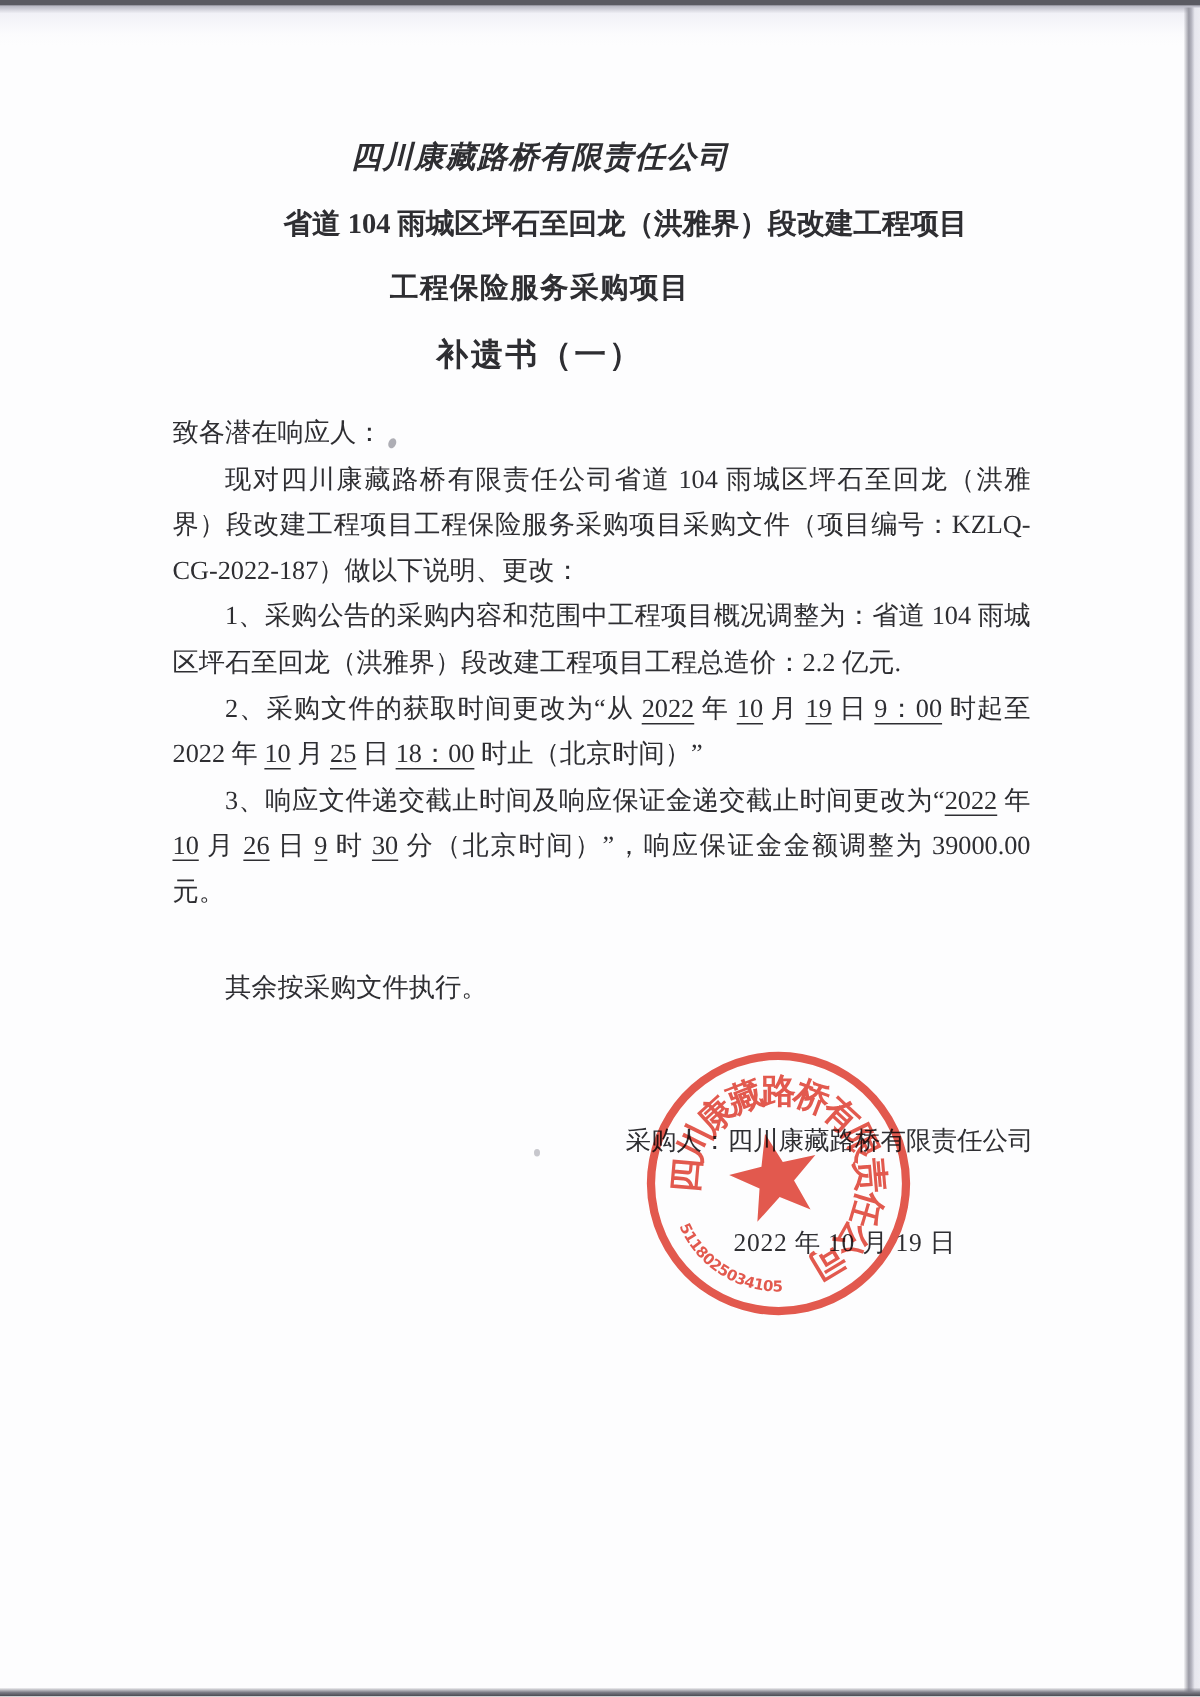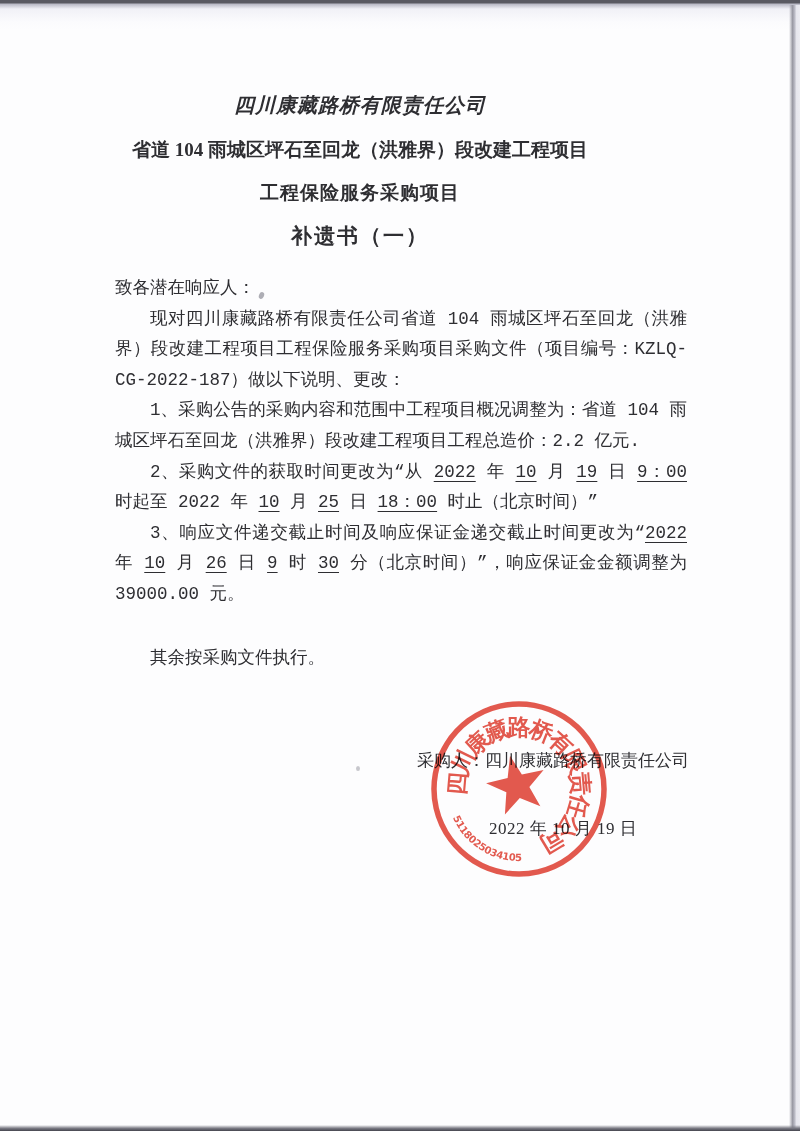--- a/index.html
+++ b/index.html
@@ -32,30 +32,30 @@
              background: #84848e; opacity: .65; transform: rotate(24deg); }
   .speck-2 { left: 356px; top: 766px; width: 4px; height: 5px;
              background: #9a9aa4; opacity: .55; }
 
   
   .titles {
     position: absolute; left: 75px; top: 92px; width: 570px;
     text-align: center; font-weight: bold;
   }
   .t1 { font-size: 20px; line-height: 26px; margin: 0 0 19px 0; letter-spacing: 1px; font-style: italic; }
-  .t2 { font-size: 19px; line-height: 26px; margin: 0 0 17px 0; }
+  .t2 { font-size: 19px; line-height: 26px; margin: 0 0 17px 0; text-align: right; }
   .t3 { font-size: 19px; line-height: 26px; margin: 0 0 13px 0; letter-spacing: 1px; }
   .t4 { font-size: 21px; line-height: 28px; margin: 16px; letter-spacing: 2px; }
 
   
   .bodytext {
     position: absolute; left: 115px; top: 273px; width: 572px;
     font-size: 17.5px; line-height: 30.6px; text-align: justify;
   }
-  .bodytext p { margin: 0; font-family: Liberation Mono, monospace; }
+  .bodytext p { margin: 0; }
   .para { text-indent: 35px; }
   .closing { margin-top: 33px !important; }
   .u { text-decoration: underline; text-decoration-thickness: 1.2px; text-underline-offset: 4px; }
 
   
   .sig { position: absolute; left: 0; top: 0; font-size: 17px; }
   .buyer { position: absolute; left: 417px; top: 749px; white-space: nowrap; }
   .date  { position: absolute; left: 489px; top: 817px; white-space: nowrap; letter-spacing: .5px; }
 
   

